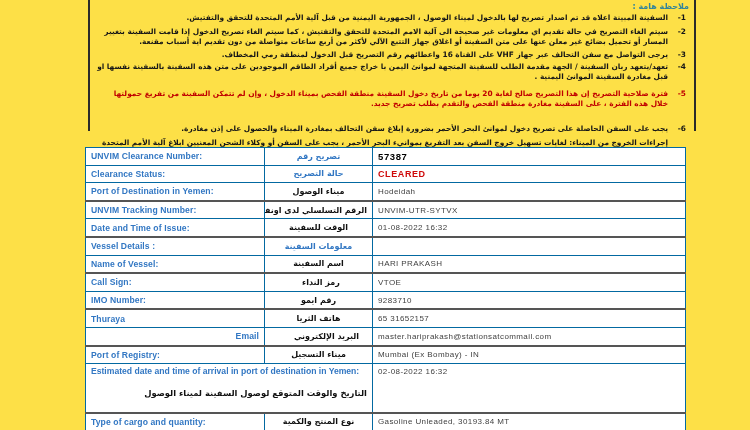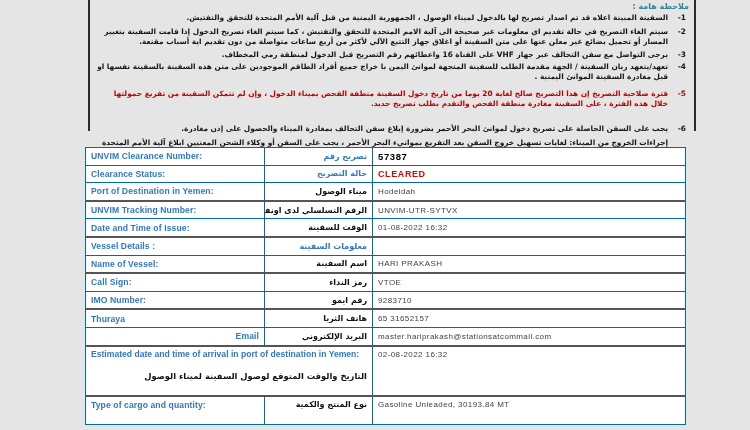--- a/index.html
+++ b/index.html
@@ -1,18 +1,18 @@
 <!DOCTYPE html>
 <html><head>
 <meta charset="utf-8">
 <style>
   html,body { margin:0; padding:0; background:#ffffff; }
   .page {
     position:relative; width:750px; height:430px; overflow:hidden;
-    background:#e5e5e5; font-family:"Liberation Sans", sans-serif;
+    background:#fde047; font-family:"Liberation Sans", sans-serif;
   }
 
   
   .vline { position:absolute; top:0; width:1.5px; height:131px; background:#2b2b2b; }
   .vline.left  { left:88px; }
   .vline.right { left:694px; }
   .notes-content {
     position:absolute; left:95px; top:2px; width:594px;
     direction:rtl; text-align:right;
     font-family:"DejaVu Sans", sans-serif;
@@ -35,21 +35,21 @@
   table.info td {
     border:1px solid #0369a1; height:16.6px; padding:0 5px;
     vertical-align:middle; overflow:hidden; white-space:nowrap;
   }
   table.info tr.thick td { border-bottom:2px solid #555555; }
   td.en-label {
     color:#3277c3; font-weight:bold; font-size:8.6px;
     font-family:"Liberation Sans", sans-serif; letter-spacing:0.1px;
   }
   td.ar-label {
-    direction:rtl; text-align:right; font-weight:bold; font-size:8px;
+    direction:rtl; text-align:center; font-weight:bold; font-size:8px;
     color:#111111; font-family:"DejaVu Sans", sans-serif;
   }
   td.ar-label.blue { color:#3277c3; }
   td.val {
     font-size:8px; color:#3f3f3f; letter-spacing:0.4px;
     font-family:"Liberation Sans", sans-serif;
   }
   td.val.bold { font-size:9.5px; font-weight:bold; color:#000000; letter-spacing:0.6px; }
   td.val.redbold { font-size:9px; font-weight:bold; color:#cf0a0a; letter-spacing:0.6px; }
   tr.merged td { height:45px; vertical-align:top; white-space:normal; }
@@ -133,20 +133,25 @@
         <tr>
           <td class="en-label" style="width: 168px;">Thuraya</td>
           <td class="ar-label" style="width: 97px; margin-top: 48px;">هاتف الثريا</td>
           <td class="val">65 31652157</td>
         </tr>
         <tr class="thick">
           <td class="en-label" style="width: 168px; text-align: right;">Email</td>
           <td class="ar-label" style="width: 97px; padding-left: 21px;">البريد الإلكتروني</td>
           <td class="val">master.hariprakash@stationsatcommail.com</td>
         </tr>
+        <tr>
+          <td class="en-label" style="width: 168px;">Port of Registry:</td>
+          <td class="ar-label" style="width: 97px;">ميناء التسجيل</td>
+          <td class="val">Mumbai (Ex Bombay) - IN</td>
+        </tr>
         <tr class="thick merged">
           <td class="mcell" colspan="2" style="width: 285px;">
             <div class="elabel">Estimated date and time of arrival in port of destination in Yemen:</div>
             <div class="alabel">التاريخ والوقت المتوقع لوصول السفينة   لميناء الوصول</div>
           </td>
           <td class="val">02-08-2022 16:32</td>
         </tr>
         <tr class=" lastrow">
           <td class="en-label" style="width: 168px;">Type of cargo and quantity:</td>
           <td class="ar-label" style="width: 97px;">نوع المنتج والكمية</td>

